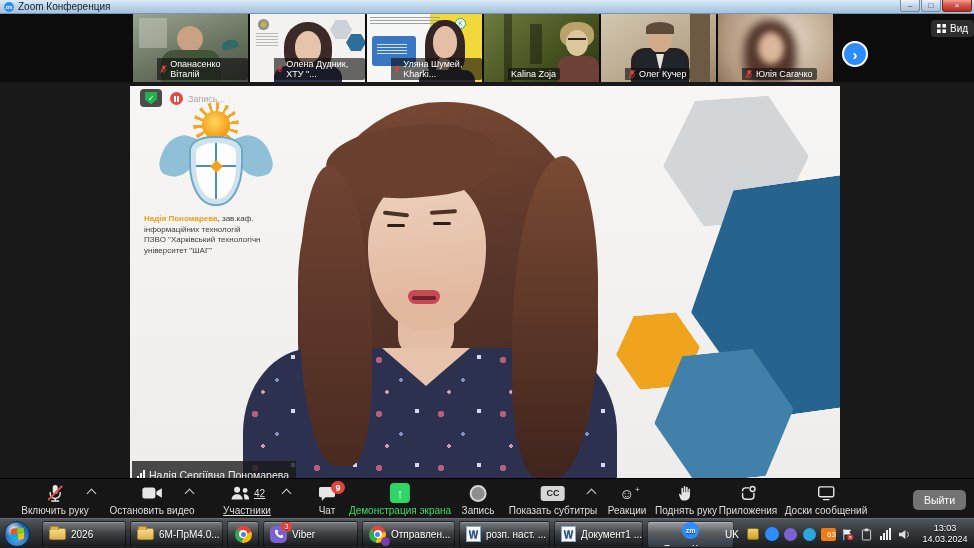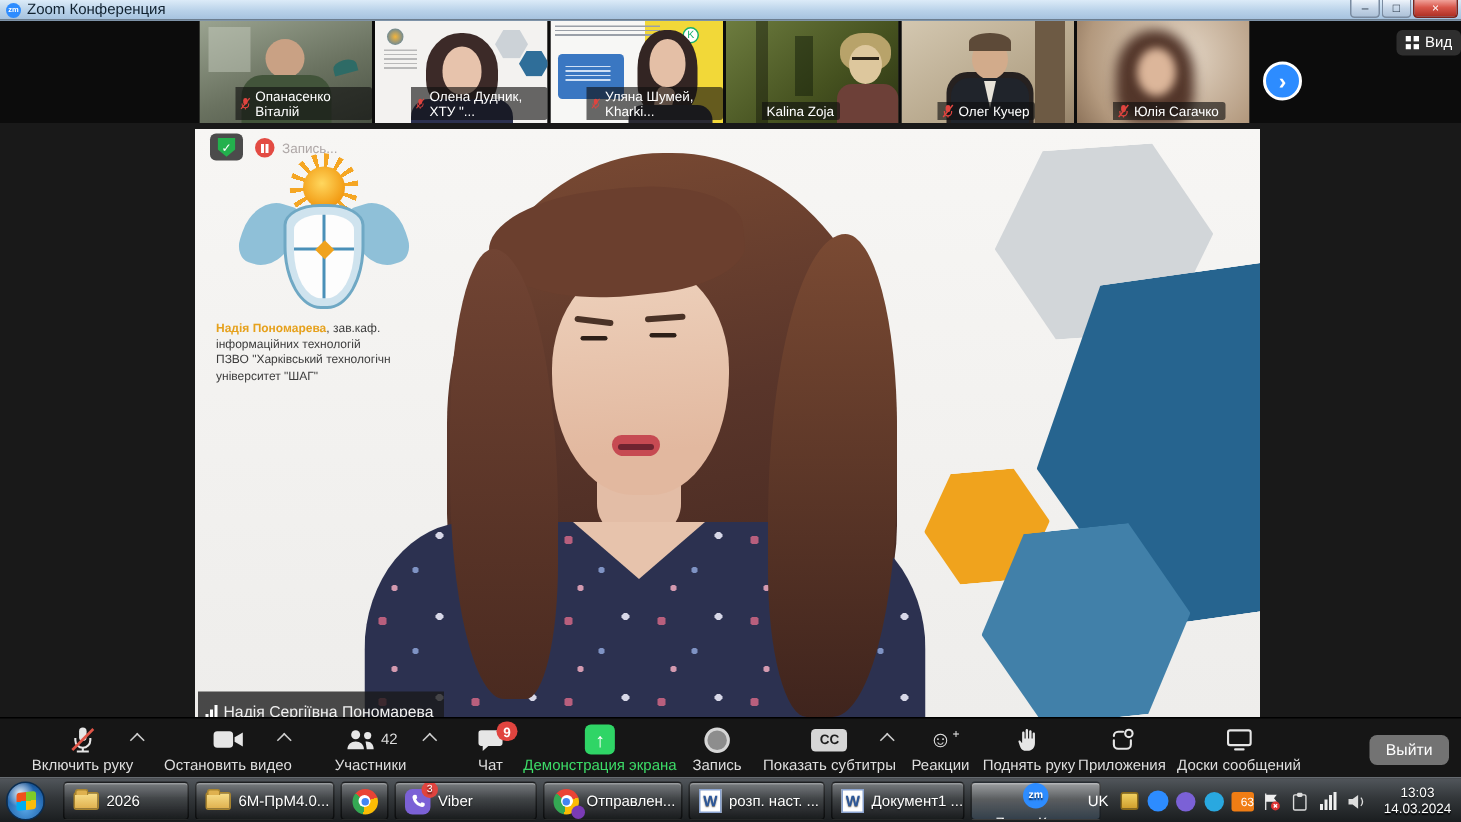--- a/index.html
+++ b/index.html
@@ -330,21 +330,21 @@
       <span class="ic">
           <svg viewBox="0 0 22 16" width="22" height="16">
             <rect x="1" y="2.5" width="13" height="11" rx="2.5" fill="#e6e6e6"></rect>
             <path d="M15 6.5l5.5-3.2v9.4L15 9.5z" fill="#e6e6e6"></path>
           </svg>
         </span>
       <span>Остановить видео</span>
     </div>
     <div class="chev" style="left:186px;"></div>
 
-    <div class="tbi" style="left:247px;">
+    <div class="tbi" style="left:247px;text-decoration:underline;">
       <span class="ic">
         <svg viewBox="0 0 22 16" width="22" height="16">
             <circle cx="8" cy="4.8" r="3" fill="#e6e6e6"></circle>
             <path d="M2.5 14.5c0-3.2 2.5-5.2 5.5-5.2s5.5 2 5.5 5.2z" fill="#e6e6e6"></path>
             <circle cx="16" cy="5.4" r="2.4" fill="#e6e6e6"></circle>
             <path d="M14.6 9.4c2.8-.4 5.4 1.4 5.4 5.1h-4.6" fill="#e6e6e6"></path>
           </svg>
         <span>42</span>
       </span>
       <span>Участники</span>

